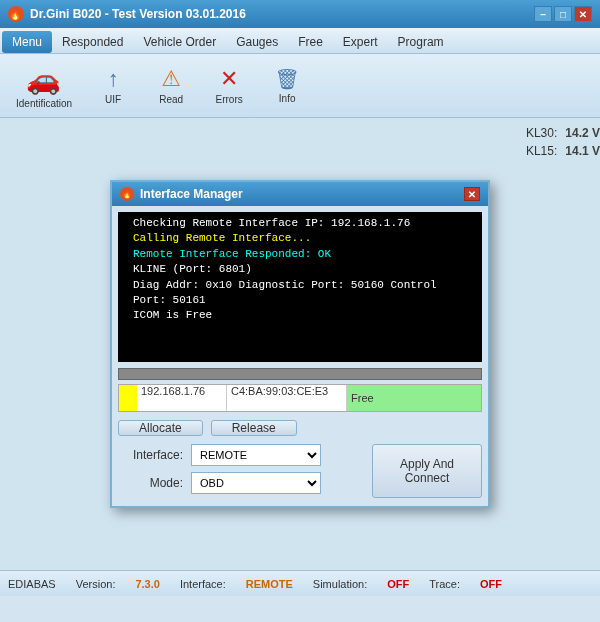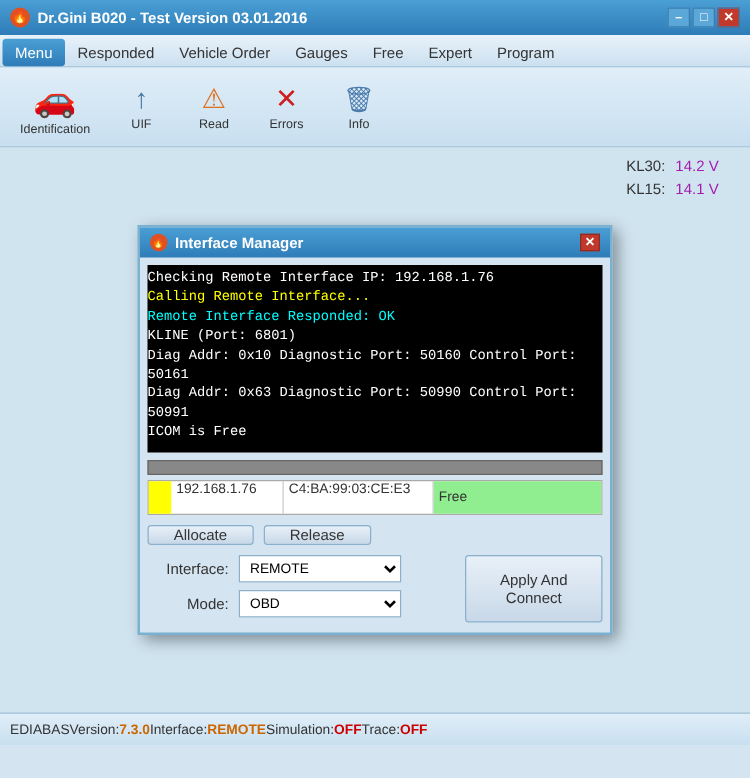--- a/index.html
+++ b/index.html
@@ -113,45 +113,45 @@
     .main-area {
       background: #d0e4f0;
       flex: 1;
       position: relative;
       height: calc(622px - 28px - 26px - 64px - 26px);
     }
 
     
     .right-info {
       position: absolute;
-      right: 25px;
+      right: 0;
       top: 8px;
       display: flex;
       flex-direction: column;
       gap: 4px;
     }
     .info-row {
       display: flex;
       align-items: center;
       gap: 8px;
     }
     .info-label { color: #333; font-size: 12px; }
-    .info-value { color: #a21caf; font-size: 12px; font-weight: normal; }
+    .info-value { color: #404040; font-size: 12px; font-weight: bold; }
 
     
     .status-bar {
       background: linear-gradient(to bottom, #e0eef8, #c8dff0);
       height: 26px;
       display: flex;
       align-items: center;
       padding: 0 8px;
       border-top: 1px solid #a0c0d8;
       font-size: 11px;
       color: #333;
-      gap: 0;
+      gap: 20px;
       position: absolute;
       bottom: 0;
       left: 0;
       right: 0;
     }
     .status-label { color: #333; }
     .status-value { color: #cc6600; font-weight: bold; }
     .status-off { color: #cc0000; font-weight: bold; }
 
     
@@ -204,21 +204,21 @@
       display: flex;
       align-items: center;
       justify-content: center;
       cursor: pointer;
     }
 
     
     .console-area {
       background: #000;
       margin: 6px;
-      padding: 4px 0;
+      padding: 4px 15px;
       height: 150px;
       overflow-y: auto;
       font-family: 'Courier New', monospace;
       font-size: 11px;
     }
     .console-line { color: white; line-height: 1.4; }
     .console-line.yellow { color: #ffff00; }
     .console-line.cyan { color: #00ffff; }
 
     
@@ -409,21 +409,20 @@
         <div class="dialog-title-text">Interface Manager</div>
         <div class="dialog-close-btn">✕</div>
       </div>
 
       <div class="console-area">
         <div class="console-line">Checking Remote Interface IP: 192.168.1.76</div>
         <div class="console-line yellow">Calling Remote Interface...</div>
         <div class="console-line cyan">Remote Interface Responded: OK</div>
         <div class="console-line">KLINE (Port: 6801)</div>
         <div class="console-line">Diag Addr: 0x10 Diagnostic Port: 50160 Control Port: 50161</div>
-        <div class="console-line">Diag Addr: 0x63 Diagnostic Port: 50990 Control Port: 50991</div>
         <div class="console-line">ICOM is Free</div>
 
       </div>
 
       <div class="progress-area"></div>
 
       <div class="network-list">
         <div class="network-row">
           <div class="network-col-indicator"></div>
           <div class="network-col-ip">192.168.1.76</div>

